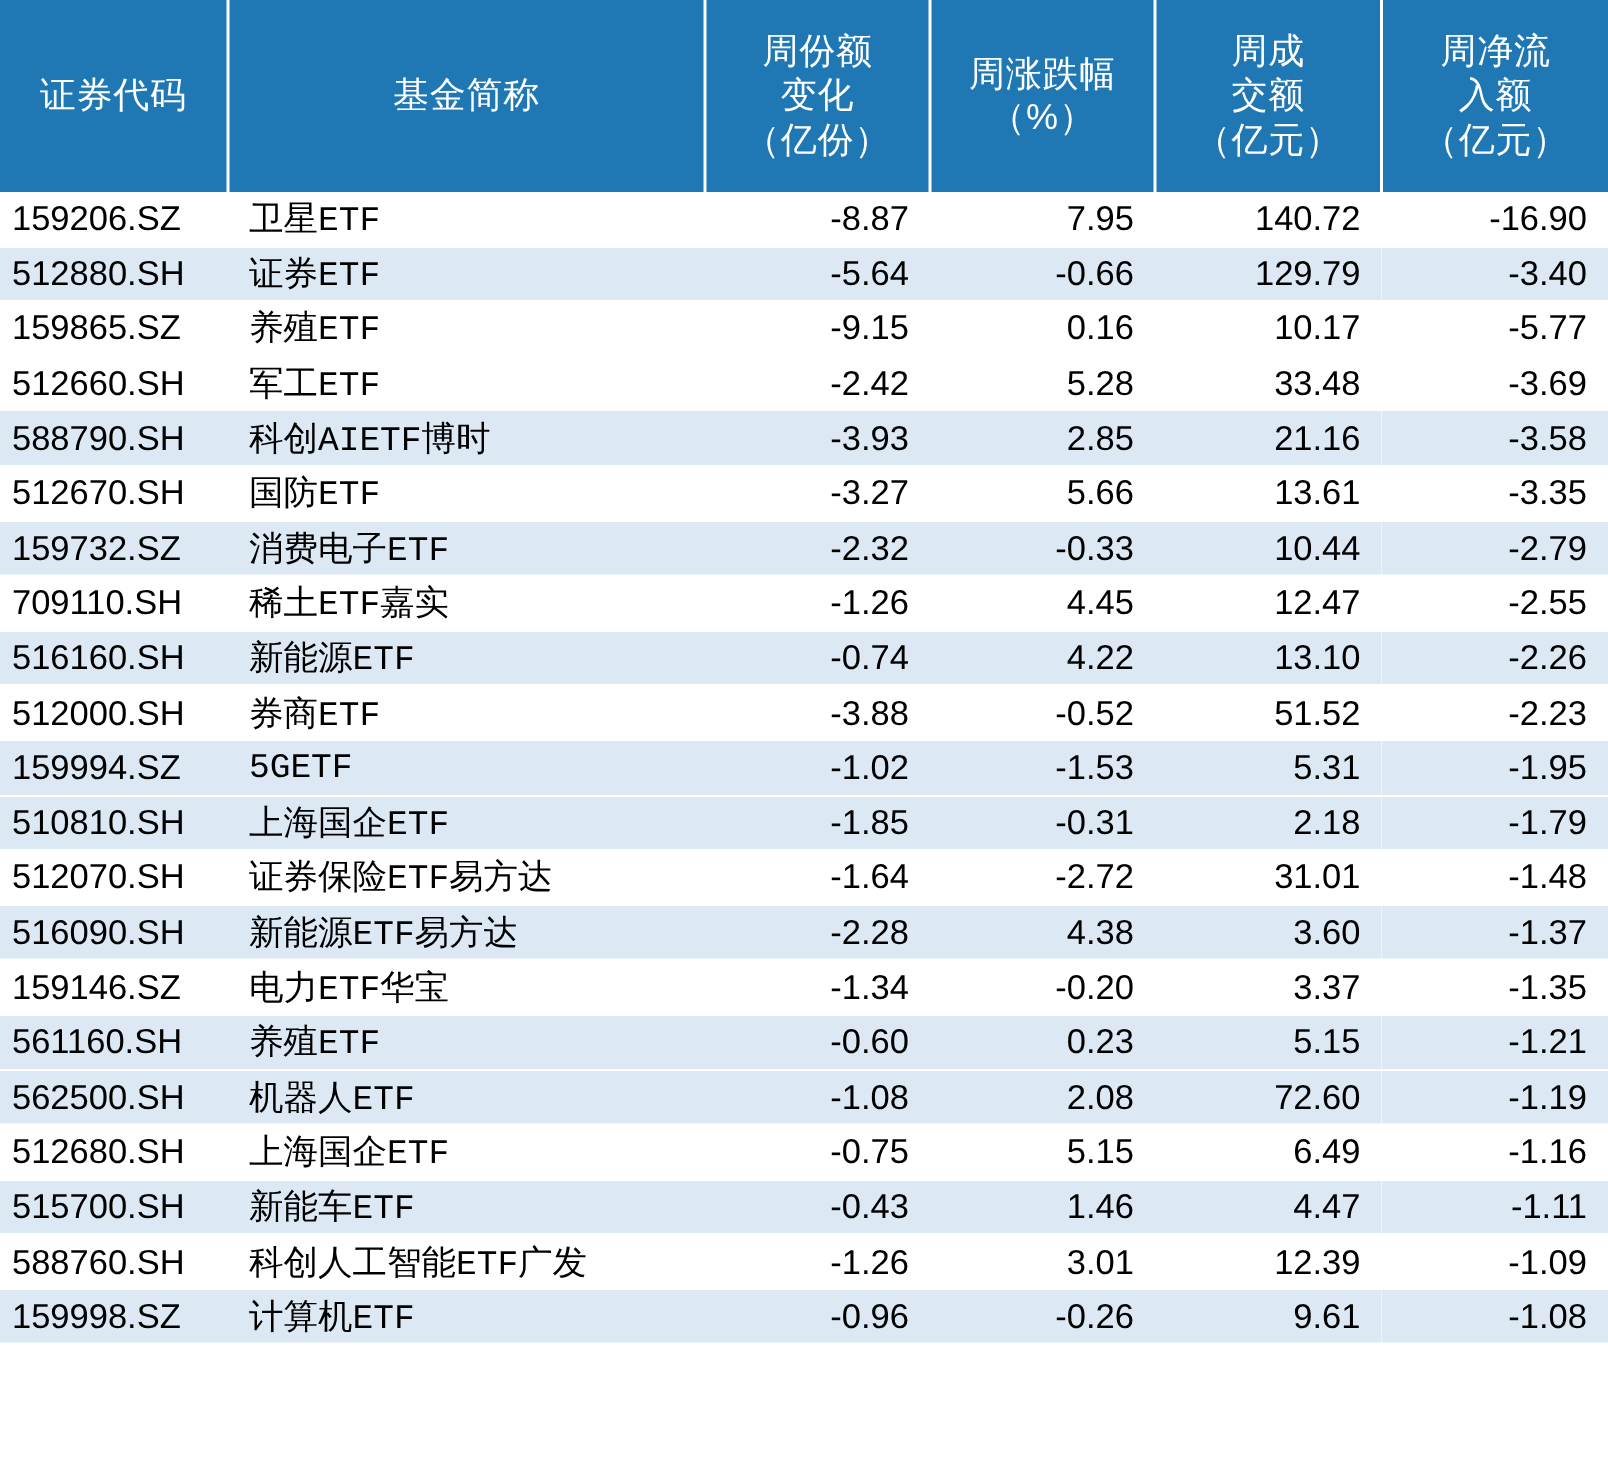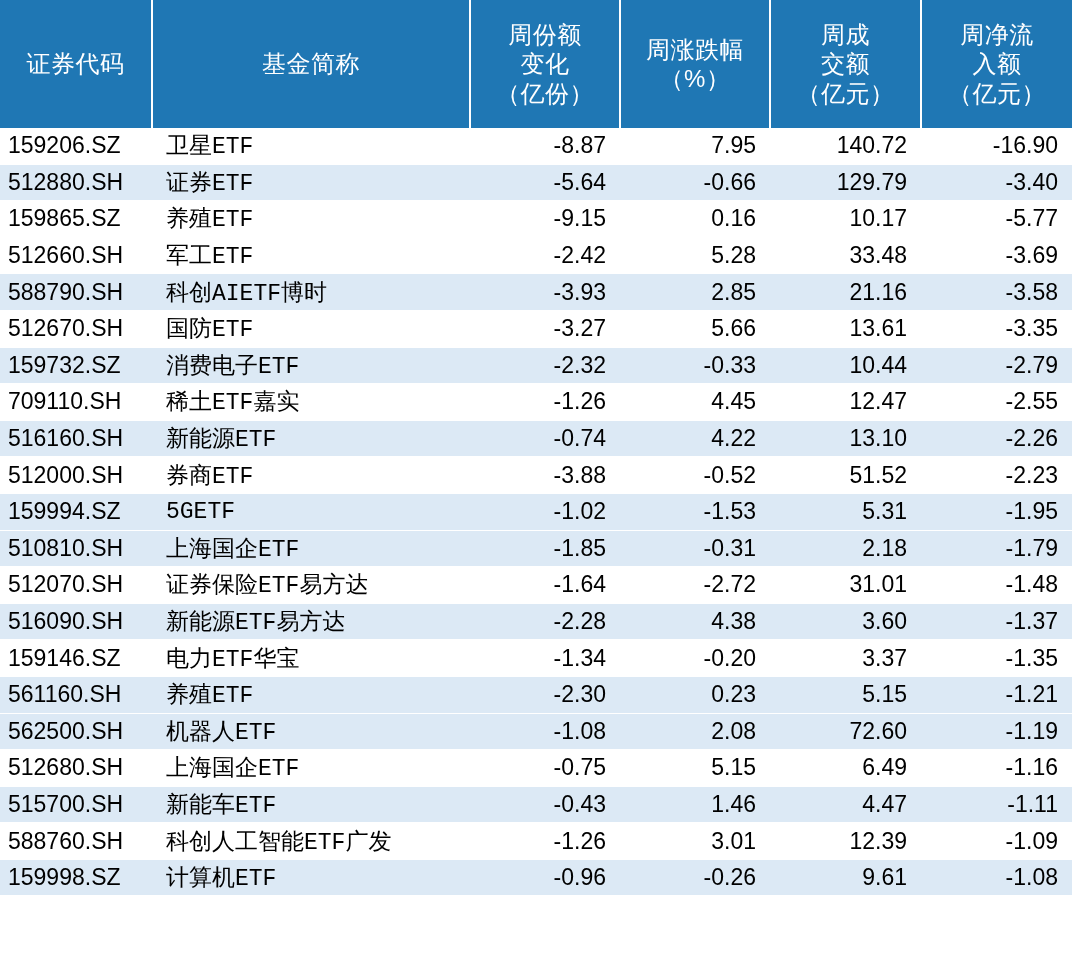--- a/index.html
+++ b/index.html
@@ -225,21 +225,21 @@
         <td class="code">159146.SZ</td>
         <td class="name">电力ETF华宝</td>
         <td class="num">-1.34</td>
         <td class="num">-0.20</td>
         <td class="num">3.37</td>
         <td class="num">-1.35</td>
       </tr>
       <tr class="even">
         <td class="code">561160.SH</td>
         <td class="name">养殖ETF</td>
-        <td class="num">-2.30</td>
+        <td class="num">-0.60</td>
         <td class="num">0.23</td>
         <td class="num">5.15</td>
         <td class="num">-1.21</td>
       </tr>
       <tr class="even">
         <td class="code">562500.SH</td>
         <td class="name">机器人ETF</td>
         <td class="num">-1.08</td>
         <td class="num">2.08</td>
         <td class="num">72.60</td>

